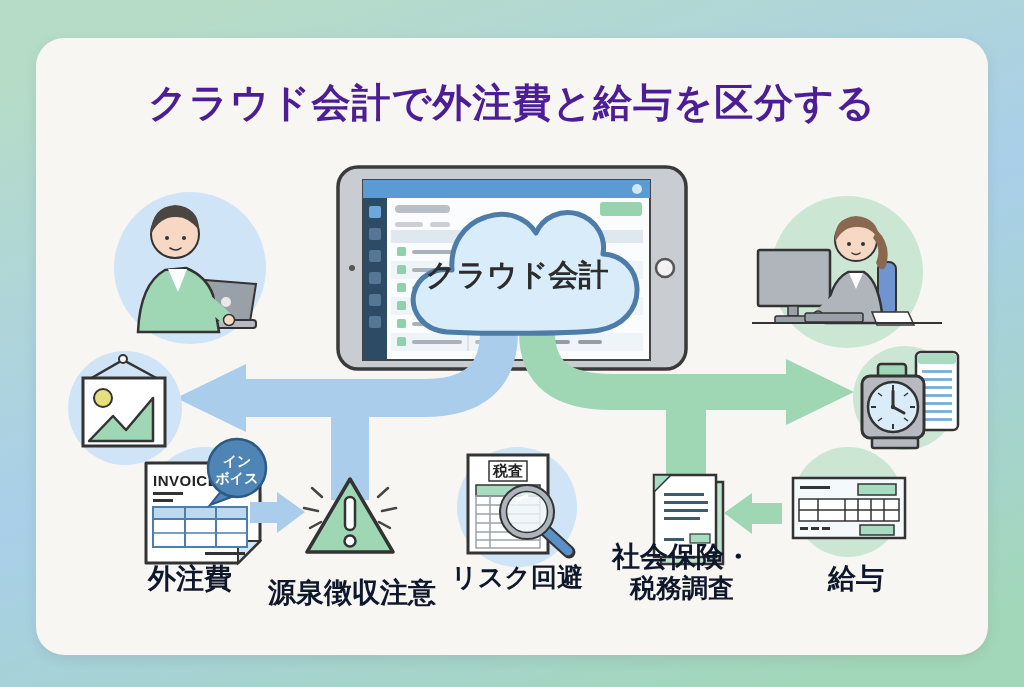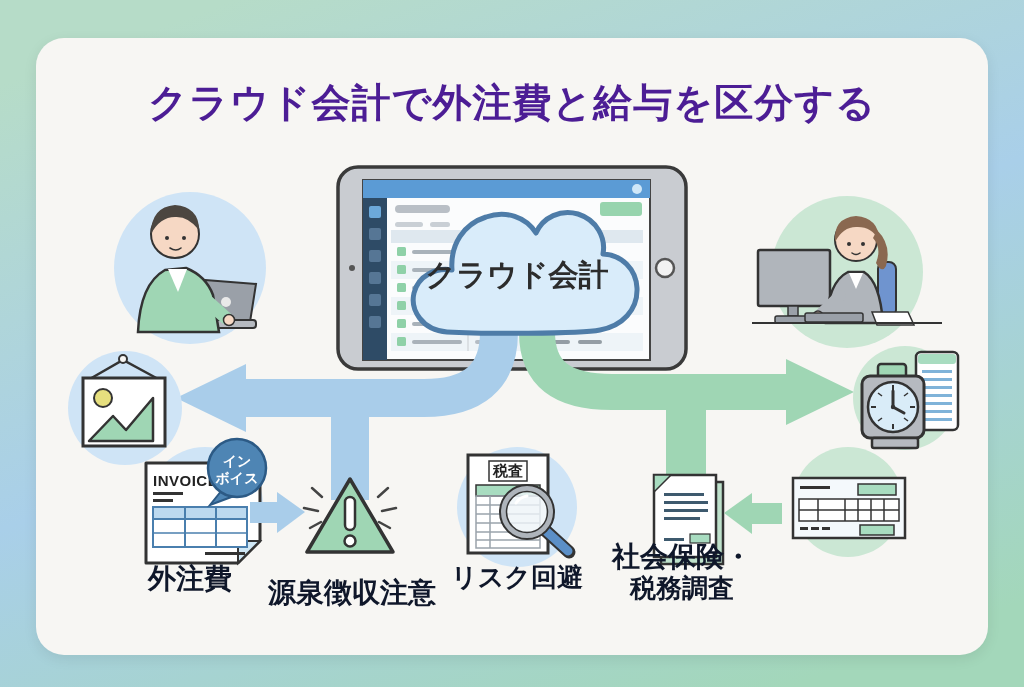--- a/index.html
+++ b/index.html
@@ -296,13 +296,14 @@
   <div class="l1">源泉徴収注意</div>
 </div>
 <div class="label" style="left:407px;top:562px">
   <div class="l2">リスク回避</div>
 </div>
 <div class="label" style="left:572px;top:540px">
   <div class="l1">社会保険・</div>
   <div class="l2">税務調査</div>
 </div>
 <div class="label" style="left:746px;top:562px">
+  <div class="l1">給与</div>
 </div>
 
 </body></html>

